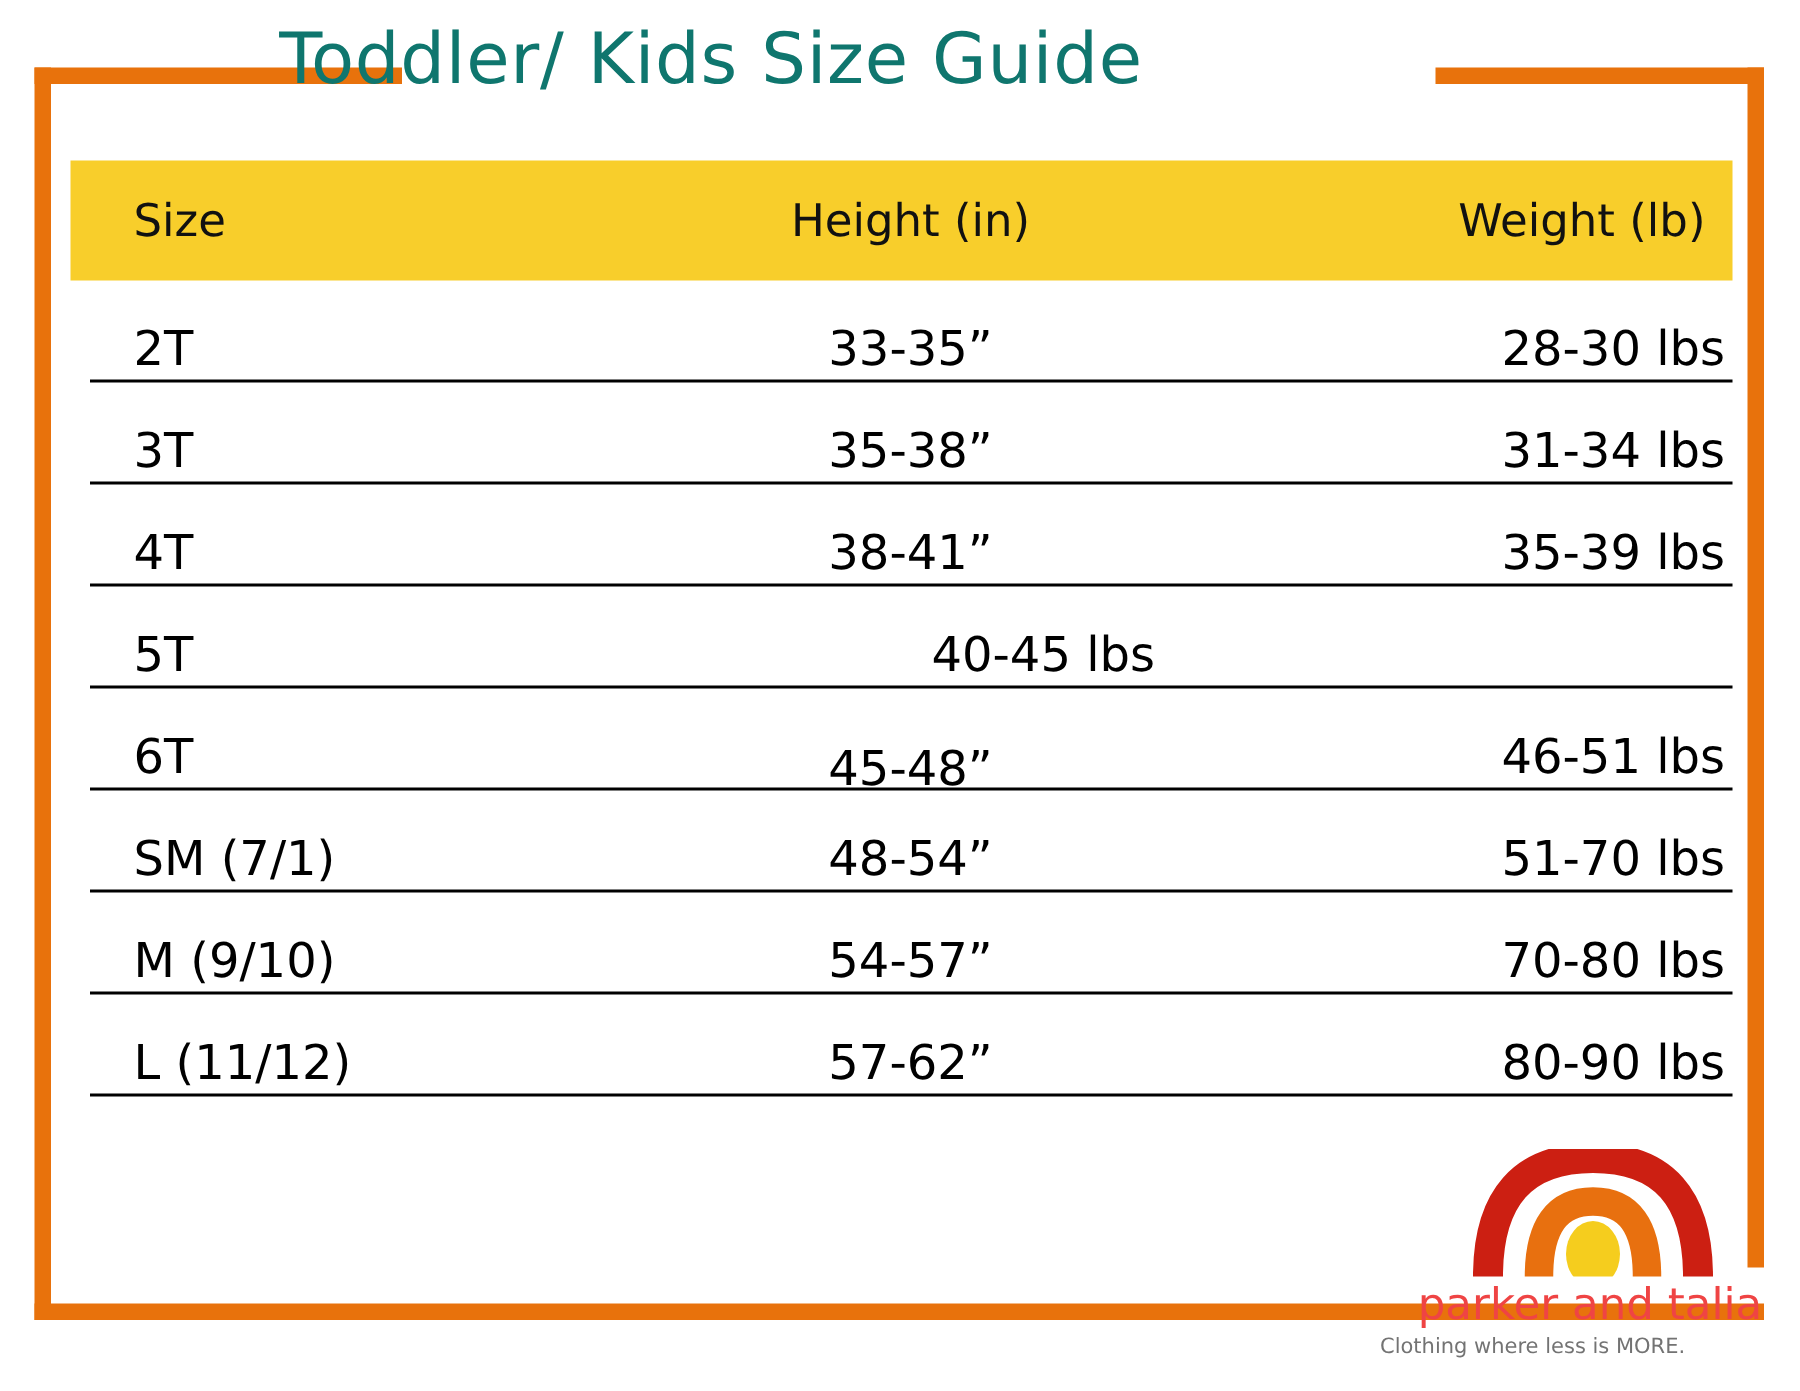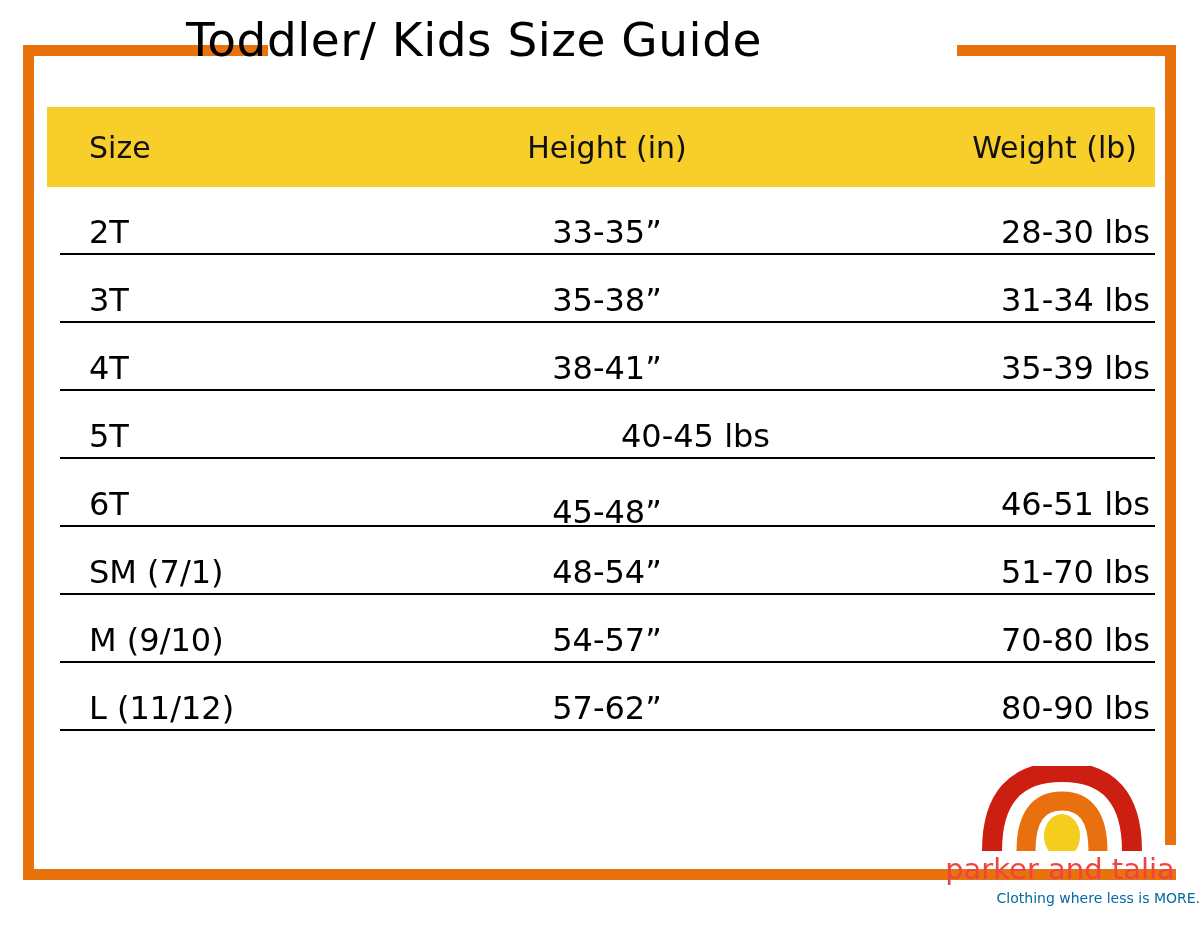--- a/index.html
+++ b/index.html
@@ -60,21 +60,21 @@
     background: #E8720C;
   }
 
   
   .title {
     position: absolute;
     left: 0;
     top: 12px;
     width: 948px;
     text-align: center;
-    color: #000000;
+    color: #0f766e;
     font-family: "DejaVu Sans", sans-serif;
     font-size: 47px;
     font-weight: 400;
     letter-spacing: 0.5px;
     white-space: nowrap;
   }
 
   
   .table {
     position: absolute;
@@ -166,22 +166,22 @@
     color: #ef4444;
     font-size: 29px;
     font-family: "DejaVu Sans", sans-serif;
     white-space: nowrap;
   }
   .logo-tagline {
     position: absolute;
     left: 0;
     top: 124px;
     width: 280px;
-    text-align: right;
-    color: #0369a1;
+    text-align: left;
+    color: #737373;
     font-size: 14px;
     font-family: "DejaVu Sans", sans-serif;
     white-space: nowrap;
   }
 </style>
 </head>
 <body>
 
 <div class="page">
 

